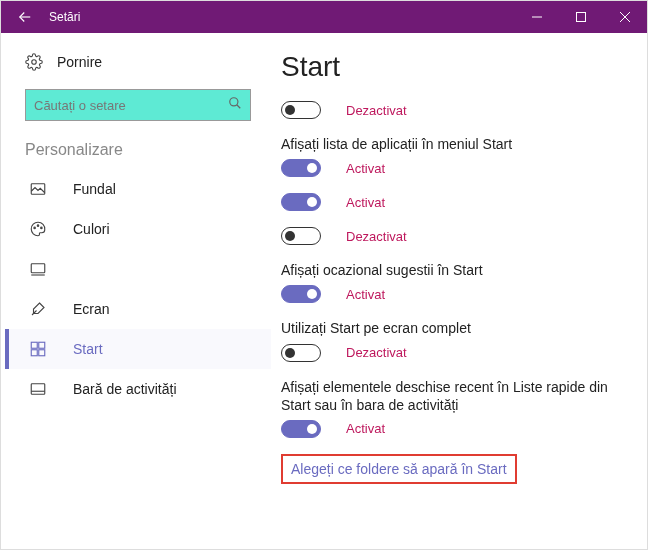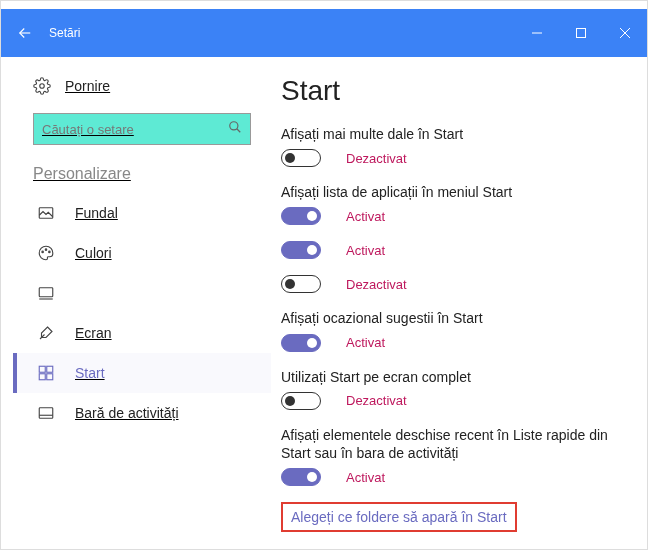--- a/index.html
+++ b/index.html
@@ -1,37 +1,37 @@
 <!DOCTYPE html>
 <html><head>
 <meta charset="utf-8">
 <style>
   * { box-sizing: border-box; margin: 0; padding: 0; font-family: "Segoe UI", Arial, sans-serif; }
   body { width: 648px; height: 550px; background: #fff; overflow: hidden; border: 1px solid #ddd; }
 
-  .titlebar { height: 48px; background: #3b82f6; color: #fff; display: flex; align-items: center; margin-top: 8px; }
+  .titlebar { height: 32px; background: #701a75; color: #fff; display: flex; align-items: center; }
   .back-btn { width: 48px; height: 32px; display: flex; align-items: center; justify-content: center; cursor: pointer; }
   .titlebar-title { font-size: 12px; flex: 0 0 auto; }
   .titlebar-spacer { flex: 1; }
   .win-btn { width: 44px; height: 32px; display: flex; align-items: center; justify-content: center; cursor: pointer; }
 
   .content { display: flex; height: calc(100% - 32px); }
-  .sidebar { width: 270px; padding: 20px 0 0 12px; text-decoration: underline; }
+  .sidebar { width: 270px; padding: 20px 0 0 4px; }
   .sidebar-top { padding: 0 20px; }
   .power-row { display: flex; align-items: center; gap: 14px; margin-bottom: 18px; cursor: pointer; }
   .power-row .label { font-size: 14px; color: #222; }
 
   .search-box { display: flex; align-items: center; border: 1px solid #999; height: 32px; padding: 0 8px; margin-bottom: 20px; background:#5eead4;}
   .search-box input { border: none; outline: none; flex: 1; font-size: 13px; background: transparent; color:#666; }
   .search-box input::placeholder { color: #777; font-style: normal; }
   .search-box .sicon { color: #666; }
 
   .section-label { font-size: 16px; color: #888; padding: 0 20px 10px 20px; }
 
-  .nav-item { display: flex; align-items: center; gap: 20px; height: 40px; padding: 0 20px; cursor: pointer; font-size: 14px; color: #222; border-left: 4px solid transparent; }
+  .nav-item { display: flex; align-items: center; gap: 26px; height: 40px; padding: 0 20px; cursor: pointer; font-size: 14px; color: #222; border-left: 4px solid transparent; }
   .nav-item.active { color: #6a6bc0; border-left: 4px solid #6a6bc0; background: rgba(106,107,192,0.04); }
   .nav-item.active svg { stroke: #6a6bc0; }
   .nav-item .nicon { width: 18px; display:flex; justify-content:center;}
 
   .main { flex: 1; padding: 18px 30px 10px 10px; overflow-y: auto; }
   .page-title { font-size: 28px; font-weight: 300; margin-bottom: 18px; color:#222; }
   .setting { margin-bottom: 16px; }
   .setting-label { font-size: 14px; color: #222; margin-bottom: 6px; line-height:1.3; }
   .toggle-row { display: flex; align-items: center; gap: 10px; }
   .toggle { width: 40px; height: 18px; border-radius: 9px; position: relative; cursor: pointer; }
@@ -153,21 +153,20 @@
           </svg>
         </span>
       <span>Bară de activități</span>
     </div>
   </div>
 
   <div class="main">
     <div class="page-title">Start</div>
     <div id="settings-list">
         <div class="setting">
-          <div class="setting-label">Afișați mai multe dale în Start</div>
           <div class="toggle-row">
             <div class="toggle off">
               <div class="knob"></div>
             </div>
             <span class="toggle-state">Dezactivat</span>
           </div>
         </div>
         <div class="setting">
           <div class="setting-label">Afișați lista de aplicații în meniul Start</div>
           <div class="toggle-row">

